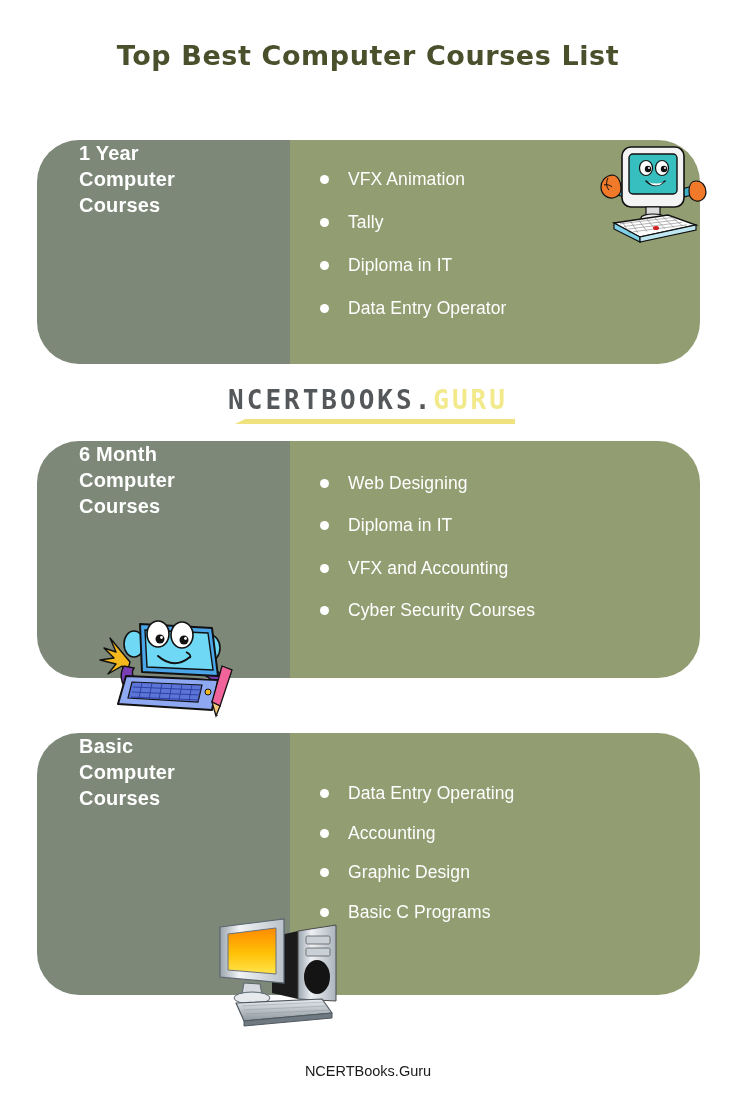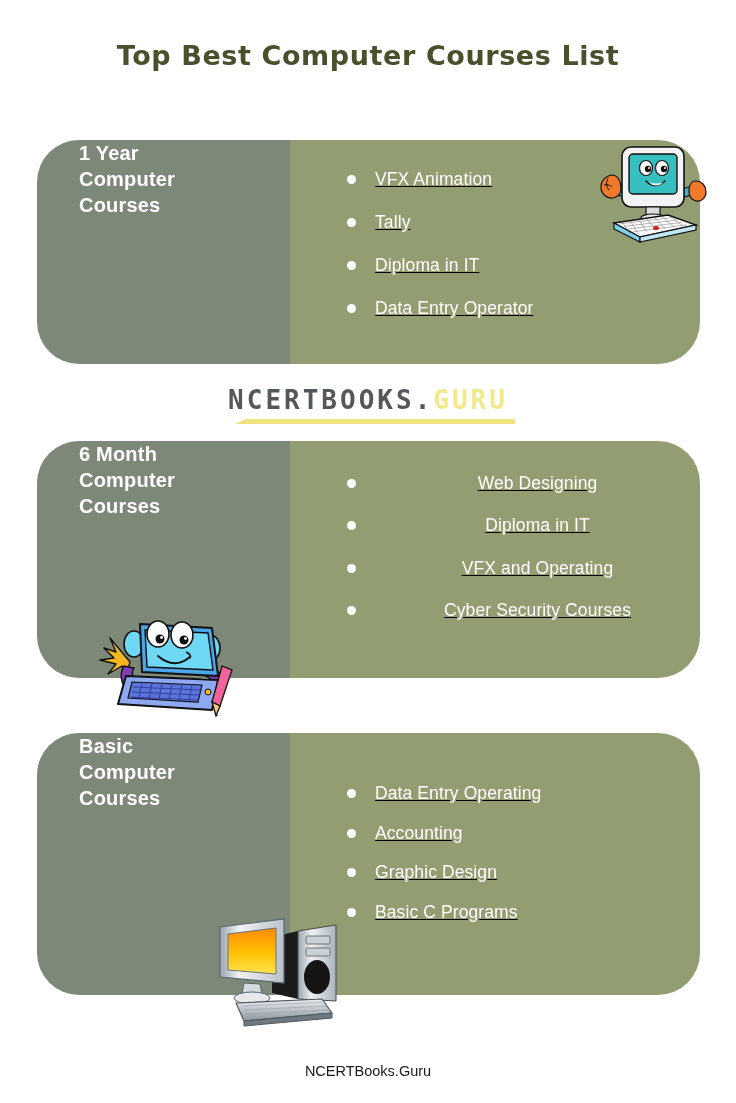--- a/index.html
+++ b/index.html
@@ -45,42 +45,42 @@
     position:relative;
     display:flex; flex-direction:column; justify-content:center;
   }
   .card-heading{
     color:#ffffff;
     font-size:20px; font-weight:bold;
     line-height:1.30;
     padding-left:42px;
     letter-spacing:0.2px;
   }
-  .course-list{ list-style:none; padding-left:57px;text-decoration:underline; }
+  .course-list{ list-style:none; padding-left:30px; }
   .course-list li{
     position:relative;
     color:#ffffff;
     font-size:17.5px;
     line-height:1;
     padding:0 0 0 28px;
     margin:0 0 25.5px 0;
     letter-spacing:0.1px;
   }
   .course-list li:last-child{ margin-bottom:16px; }
   .course-list li .bullet{
     position:absolute; left:0; top:50%;
     width:9px; height:9px; margin-top:-4.5px;
     background:#ffffff; border-radius:50%;
   }
 
   
   #card-1{ top:140px; height:224px; }
   #card-2{ top:441px; height:237px; }
   #card-3{ top:733px; height:262px; }
-  #card-2 .course-list li{ margin-bottom:25px;text-align:center; }
+  #card-2 .course-list li{ margin-bottom:25px; }
   #card-3 .course-list li{ margin-bottom:22px; }
 
   
   .watermark{
     position:absolute; left:0; top:385px; width:736px;
     text-align:center;
   }
   .wm-text{
     font-family:"DejaVu Sans Mono", monospace;
     font-size:26px; font-weight:bold;
@@ -186,21 +186,21 @@
         <div class="card-heading">
           <div>6 Month</div>
           <div>Computer</div>
           <div>Courses</div>
         </div>
       </div>
       <div class="panel-right">
         <ul class="course-list">
           <li><span class="bullet"></span><span>Web Designing</span></li>
           <li><span class="bullet"></span><span>Diploma in IT</span></li>
-          <li><span class="bullet"></span><span>VFX and Operating</span></li>
+          <li><span class="bullet"></span><span>VFX and Accounting</span></li>
           <li><span class="bullet"></span><span>Cyber Security Courses</span></li>
         </ul>
       </div>
     </div>
   </div>
 
   <svg class="art" id="art-laptop-character" viewBox="0 0 146 108">
 
     <path d="M14 24 L20 38 L8 34 L18 44 L4 46 L20 50 L12 60 L26 52 L30 62 L34 48 Z" fill="#f5b81c" stroke="#111" stroke-width="1.4" stroke-linejoin="round"></path>
 

